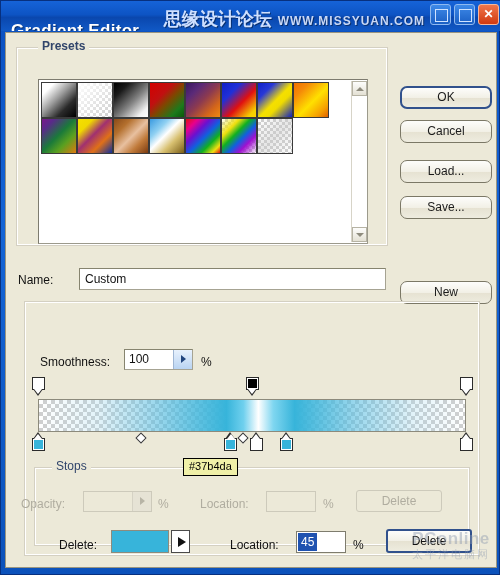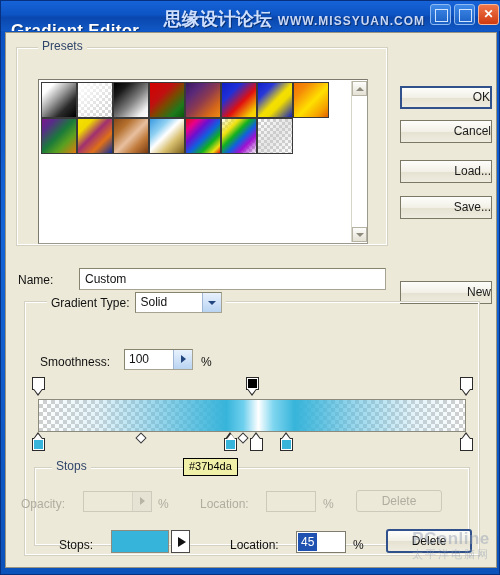--- a/index.html
+++ b/index.html
@@ -74,21 +74,21 @@
     position:absolute;
     background:#ece9d8;
     color:#31456b;
     font-size:12px;
     padding:0 4px;
     white-space:nowrap;
   }
 
   
   #presets-group{left:10px;top:14px;width:372px;height:199px;}
-  #presets-title{left:22px;top:-8px;}
+  #presets-title{left:22px;top:-8px;font-weight:bold;}
   #presets-menu-btn{
     position:absolute;left:341px;top:7px;width:17px;height:17px;
     border-radius:50%;
     border:1px solid #5b5b5b;
     background:linear-gradient(to bottom,#ffffff,#d6d3c6);
     box-sizing:border-box;
     cursor:pointer;
   }
   #presets-menu-btn .tri{
     position:absolute;left:6px;top:4px;
@@ -137,23 +137,23 @@
   #sb-up .sb-chev:before{border-bottom:4px solid #8e8b7d;}
   #sb-down .sb-chev:before{border-top:4px solid #8e8b7d;}
 
   
   .xbtn{
     position:absolute;
     width:92px;height:23px;
     background:linear-gradient(to bottom,#fbfbf8 0%,#f1eee2 48%,#e3dfce 52%,#ecead e100%);
     background:linear-gradient(to bottom,#fdfdfb 0%,#f2f0e6 50%,#e6e2d2 52%,#eeecdf 100%);
     border:1px solid #7b7866;
-    border-radius:0;
-    box-sizing:border-box;
-    text-align:right;
+    border-radius:7px;
+    box-sizing:border-box;
+    text-align:center;
     line-height:21px;
     font-size:12px;
     color:#1b1b1b;
     cursor:pointer;
   }
   .xbtn.default{
     border:2px solid #31518c;
     line-height:19px;
   }
   #btn-ok{left:394px;top:53px;}
@@ -451,23 +451,20 @@
     <div class="xbtn" id="btn-save">Save...</div>
     <div class="xbtn" id="btn-new">New</div>
 
     <div id="name-label">Name:</div>
     <div id="name-input">Custom</div>
 
     <div class="group" id="gtype-group">
       <div class="group-inner-line"></div>
     </div>
 
-    <div id="gtype-row" style="left:41px;top:259px;">
-      <span id="gtype-label">Gradient Type:</span><span id="gtype-select"><span>Solid</span><span class="dd"></span></span>
-    </div>
 
     <div id="smooth-label" style="left:34px;top:322px;">Smoothness:</div>
     <div id="smooth-field" style="left:118px;top:316px;">
       <span>100</span>
       <span class="dd"></span>
     </div>
     <div id="smooth-pct" style="left:195px;top:322px;">%</div>
 
     <div id="gbar-wrap" style="left:18px;top:344px;width:456px;height:80px;">
       <div id="gbar" style="left:14px;top:22px;width:428px;height:33px;">
@@ -541,21 +538,21 @@
     <div class="sfield dim" id="op-field">
       <span style="padding-left:6px;"></span>
       <span class="dd"></span>
     </div>
     <div class="srow-label dim" id="op-pct">%</div>
     <div class="srow-label dim" id="oploc-label">Location:</div>
     <div class="sfield dim" id="oploc-field"></div>
     <div class="srow-label dim" id="oploc-pct">%</div>
     <div id="op-delete">Delete</div>
 
-    <div class="srow-label" id="color-label">Stops:</div>
+    <div class="srow-label" id="color-label">Delete:</div>
     <div id="color-swatch" style="background: rgb(55, 180, 218);"></div>
     <div id="color-arrow-btn">
       <div class="tri"></div>
     </div>
     <div class="srow-label" id="cloc-label">Location:</div>
     <div id="cloc-field">
       <div id="cloc-value">45</div>
     </div>
     <div class="srow-label" id="cloc-pct">%</div>
     <div id="color-delete">Delete</div>

